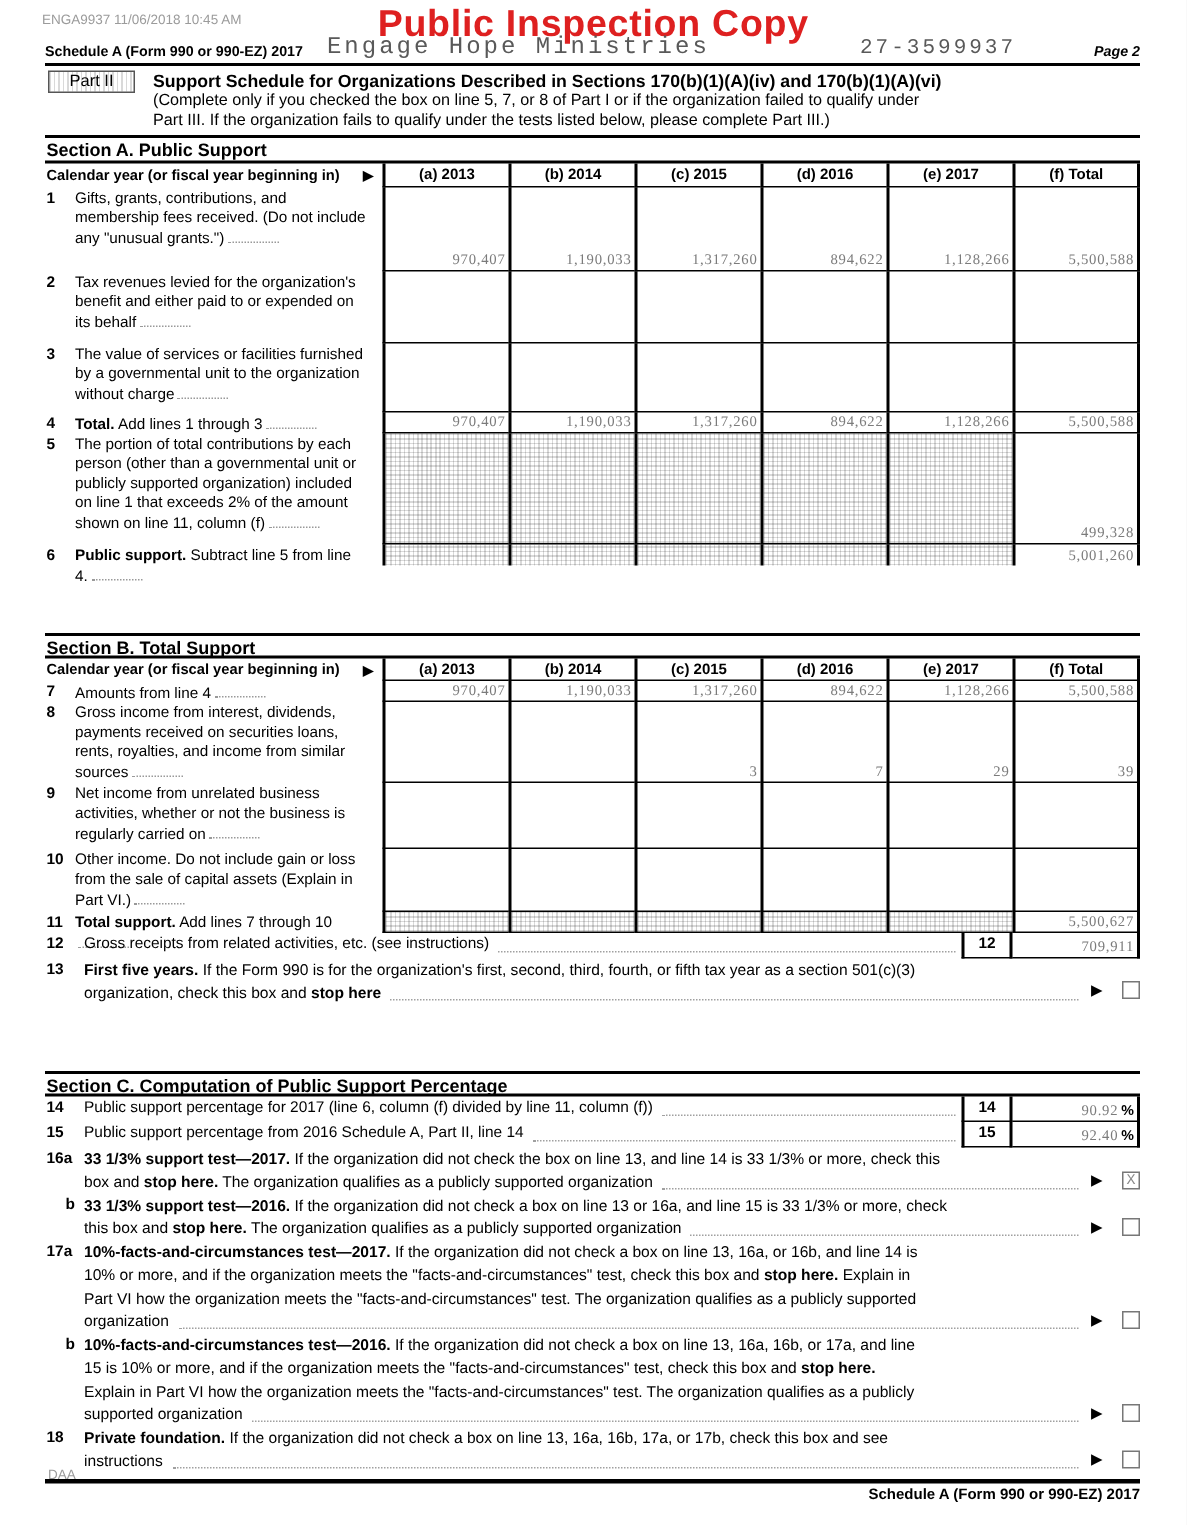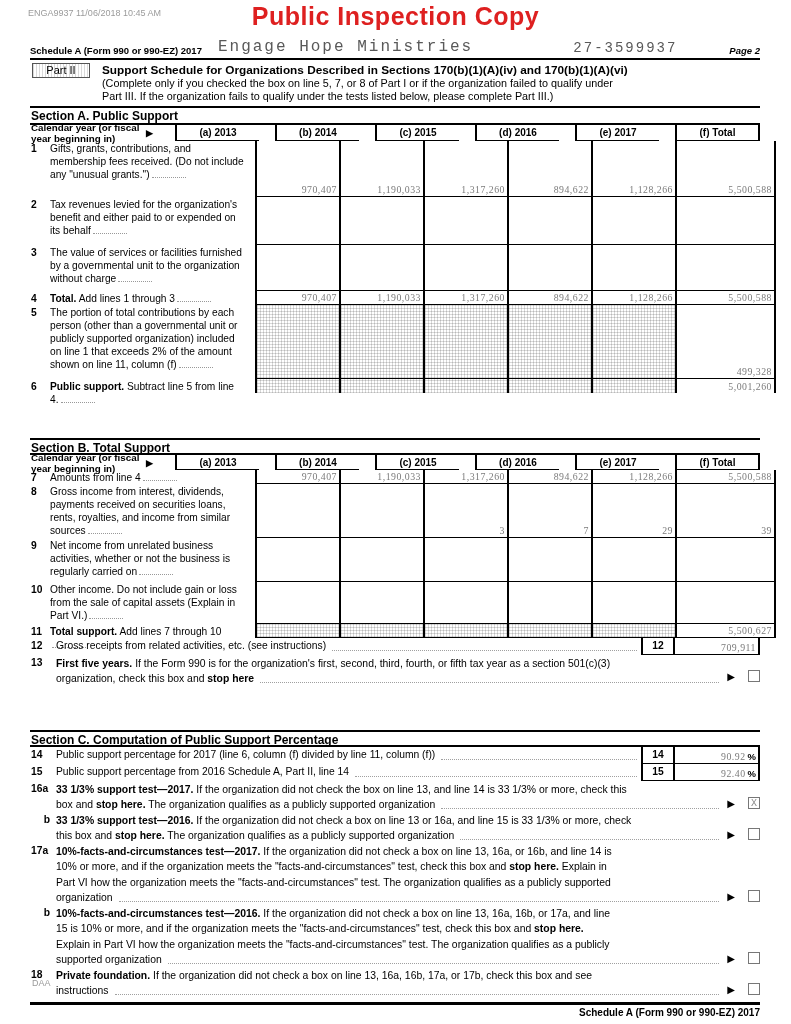--- a/index.html
+++ b/index.html
@@ -3,21 +3,21 @@
 <meta charset="utf-8">
 <style>
   * { box-sizing: border-box; margin: 0; padding: 0; }
   body { background:#e8e8e8; font-family:"Liberation Sans", sans-serif; color:#000; }
   .page { position:relative; width:791px; height:1024px; background:#fff; overflow:hidden; }
 
   .stamp { position:absolute; top:8px; left:28px; font-size:9px; color:#9b9b9b; }
   .watermark { position:absolute; top:2px; left:0; right:0; text-align:center;
                font-size:25px; font-weight:bold; color:#de2020; letter-spacing:0.5px; }
 
-  .content { position:absolute; left:30px; top:44px; width:730px; }
+  .content { position:absolute; left:30px; top:28px; width:730px; }
 
   
   .hdr { display:flex; align-items:flex-end; border-bottom:2.5px solid #000; padding-bottom:2px; height:16px; }
   .h-schedule { font-size:9.5px; font-weight:bold; white-space:nowrap; }
   .h-org { font-family:"Liberation Mono", monospace; font-size:16px; color:#595959; letter-spacing:2px; margin-left:16px; white-space:nowrap; }
   .h-ein { font-family:"Liberation Mono", monospace; font-size:14px; color:#595959; letter-spacing:2px; margin-left:auto; margin-right:52px; }
   .h-page { font-size:9.5px; font-weight:bold;font-style:italic; }
 
   
   .part2 { display:flex; padding:3px 0 3px 2px; border-bottom:2.5px solid #000; }
@@ -25,35 +25,35 @@
                 text-align:center; line-height:13px; margin-right:12px; flex:none;
                 background-image:repeating-linear-gradient(90deg, rgba(0,0,0,0.15) 0 1px, transparent 1px 3px); }
   .pt-title { font-size:11.8px; font-weight:bold; }
   .pt-line { font-size:10.8px; line-height:13px; }
 
   
   .band { border-bottom:2px solid #000; font-size:12px; font-weight:bold; height:17px; line-height:16px; padding-left:1px; }
   .band.mid { border-top:2px solid #000000;margin-top:45px; }
 
   
-  .calrow { display:flex; height:16px;gap:16px; }
+  .calrow { display:flex; height:16px; }
   .callab { width:225px; display:flex; align-items:center; font-size:9.8px; font-weight:bold; padding-left:1px; }
   .tri { font-size:9px; margin-left:auto; padding-right:6px; }
   .chead { width:84px; border-left:2px solid #000; border-bottom:1.5px solid #000;
            font-size:10px; font-weight:bold; text-align:center; line-height:15px; flex:none; }
   .chead.last { width:85px; border-right:2px solid #000; }
 
   .frow { display:flex; }
   .lab { width:225px; display:flex; flex:none; }
   .num { width:20px; font-size:10.3px; font-weight:bold; padding:2px 0 0 1px; flex:none; }
   .ltext { flex:1; font-size:10.2px; line-height:12.9px; padding:2px 10px 0 0; }
   .cells { display:flex; flex:none; }
   .cell { width:84px; border-left:2px solid #000; border-bottom:1.5px solid #000;
           display:flex; align-items:flex-end; justify-content:flex-end; flex:none; }
-  .cell.last { width:101px; border-right:2px solid #000; }
+  .cell.last { width:85px; border-right:2px solid #000; }
   .cell.nb { border-bottom:none; }
   .shade { background-image:
       repeating-linear-gradient(0deg, rgba(0,0,0,0.15) 0 1px, transparent 1px 3px),
       repeating-linear-gradient(90deg, rgba(0,0,0,0.15) 0 1px, transparent 1px 3px); }
   .amt { font-family:Liberation Serif, serif; font-size:9.8px; color:#7b7b7b;
          letter-spacing:0.5px; padding:0 2px 1px 0; white-space:nowrap; }
   .h56{height:56px}.h48{height:48px}.h46{height:46px}.h14{height:14px}.h74{height:74px}
   .h15{height:15px}.h54{height:54px}.h44{height:44px}.h42{height:42px}
   .dotl { display:inline-block; width:34px; border-bottom:1px dotted #999; height:9px; margin-left:2px; }
 

